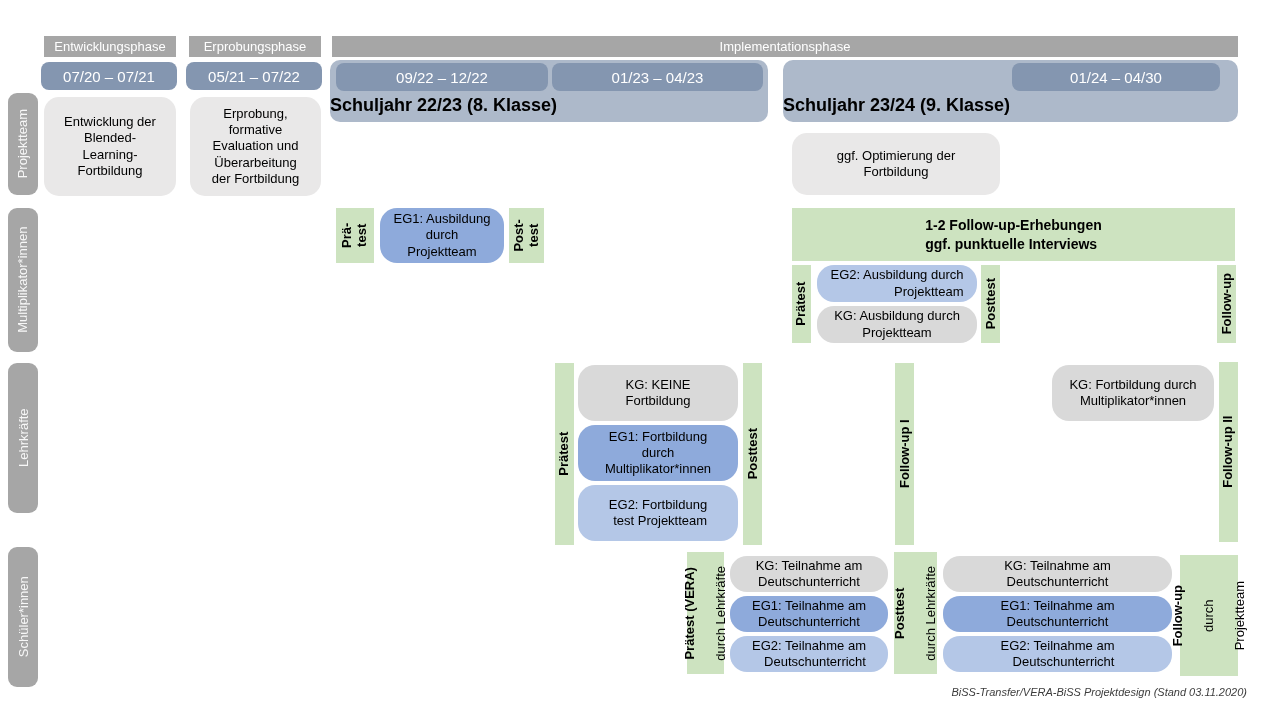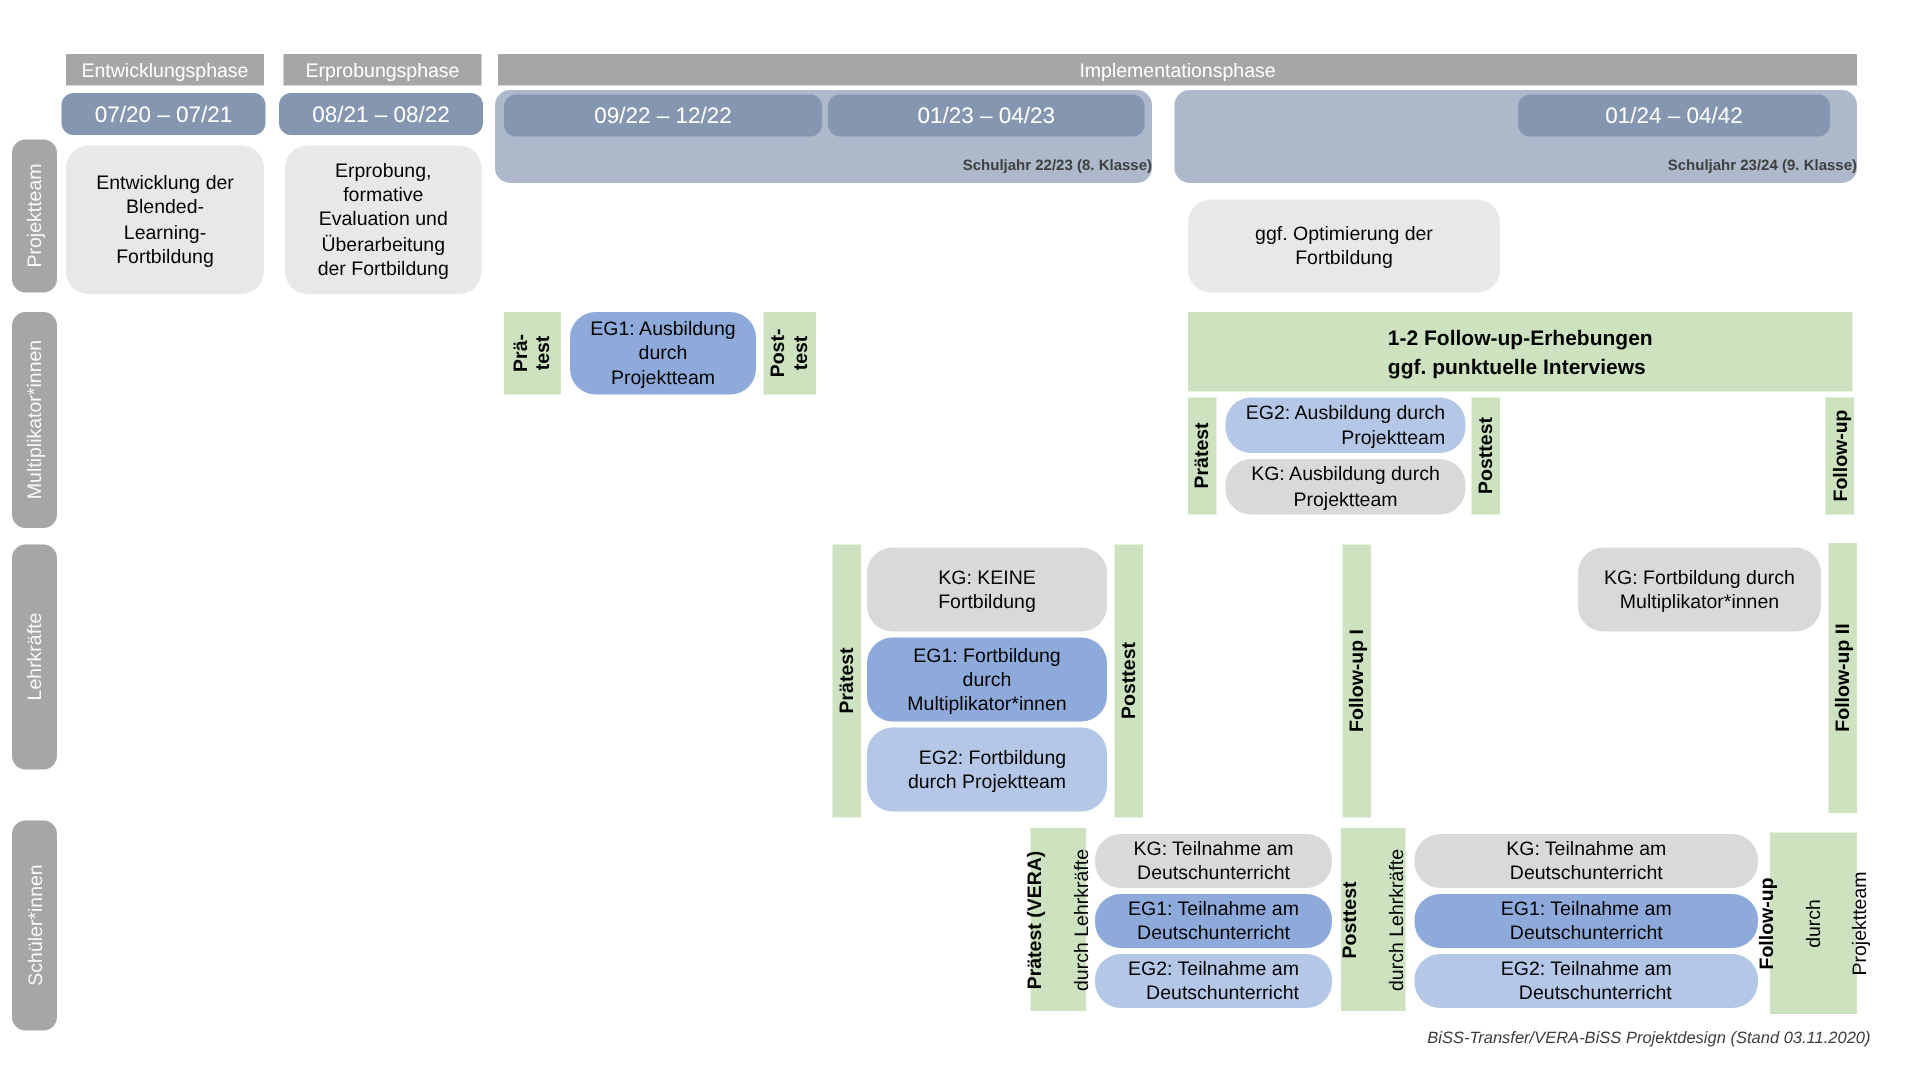--- a/index.html
+++ b/index.html
@@ -12,22 +12,22 @@
   .phasebar {
     background:var(--phase-gray); color:#ffffff; font-size:13px;
     display:flex; align-items:center; justify-content:center;
   }
   .datebar {
     background:var(--date-blue); color:#ffffff; font-size:15px;
     border-radius:8px; display:flex; align-items:center; justify-content:center;
   }
   .sj-container { background:var(--schuljahr-blue); border-radius:10px; }
   .sj-label {
-    position:absolute; left:0; right:0; bottom:6px; text-align:right;
-    color:#404040; font-weight:bold; font-size:10px;
+    position:absolute; left:0; right:0; bottom:6px; text-align:left;
+    color:#000000; font-weight:bold; font-size:18px;
   }
   .rowlabel {
     background:var(--phase-gray); border-radius:9px; color:#f7f7f7; font-size:13px;
     display:flex; align-items:center; justify-content:center;
   }
   .box {
     display:flex; align-items:center; justify-content:center; text-align:center;
     font-size:13px; line-height:1.25; white-space:pre-line; border-radius:15px;
     padding:2px;
   }
@@ -57,30 +57,30 @@
 </head>
 <body>
 
 <div id="canvas">
 
   <div class="abs phasebar" style="left:44px;top:36px;width:132px;height:21px;">Entwicklungsphase</div>
   <div class="abs phasebar" style="left:189px;top:36px;width:132px;height:21px;">Erprobungsphase</div>
   <div class="abs phasebar" style="left:332px;top:36px;width:906px;height:21px;">Implementationsphase</div>
 
   <div class="abs datebar" style="left:41px;top:62px;width:136px;height:28px;">07/20 – 07/21</div>
-  <div class="abs datebar" style="left:186px;top:62px;width:136px;height:28px;">08/21 – 08/22</div>
+  <div class="abs datebar" style="left:186px;top:62px;width:136px;height:28px;">05/21 – 07/22</div>
 
   <div class="abs sj-container" style="left:330px;top:60px;width:438px;height:62px;">
     <div class="abs datebar" style="left:6px;top:3px;width:212px;height:28px;">09/22 – 12/22</div>
     <div class="abs datebar" style="left:222px;top:3px;width:211px;height:28px;">01/23 – 04/23</div>
     <div class="sj-label">Schuljahr 22/23 (8. Klasse)</div>
   </div>
 
   <div class="abs sj-container" style="left:783px;top:60px;width:455px;height:62px;">
-    <div class="abs datebar" style="left:229px;top:3px;width:208px;height:28px;">01/24 – 04/42</div>
+    <div class="abs datebar" style="left:229px;top:3px;width:208px;height:28px;">01/24 – 04/30</div>
     <div class="sj-label">Schuljahr 23/24 (9. Klasse)</div>
   </div>
 
   <div class="abs rowlabel" style="left:8px;top:93px;width:30px;height:102px;">
     <div class="vtext">Projektteam</div>
   </div>
   <div class="abs rowlabel" style="left:8px;top:208px;width:30px;height:144px;">
     <div class="vtext">Multiplikator*innen</div>
   </div>
   <div class="abs rowlabel" style="left:8px;top:363px;width:30px;height:150px;">
@@ -133,21 +133,21 @@
 
   <div class="abs vbar" style="left:555px;top:363px;width:19px;height:182px;">
     <div class="vtext">Prätest</div>
   </div>
   <div class="abs box sm c-kg" style="left:578px;top:365px;width:160px;height:56px;">KG: KEINE
 Fortbildung</div>
   <div class="abs box sm c-eg1" style="left:578px;top:425px;width:160px;height:56px;">EG1: Fortbildung
 durch
 Multiplikator*innen</div>
   <div class="abs box sm c-eg2" style="left:578px;top:485px;width:160px;height:56px;">EG2: Fortbildung
-durch Projektteam</div>
+test Projektteam</div>
   <div class="abs vbar" style="left:743px;top:363px;width:19px;height:182px;">
     <div class="vtext">Posttest</div>
   </div>
   <div class="abs vbar" style="left:895px;top:363px;width:19px;height:182px;">
     <div class="vtext">Follow-up I</div>
   </div>
   <div class="abs box sm c-kg" style="left:1052px;top:365px;width:162px;height:56px;">KG: Fortbildung durch
 Multiplikator*innen</div>
   <div class="abs vbar" style="left:1219px;top:362px;width:19px;height:180px;">
     <div class="vtext">Follow-up II</div>

